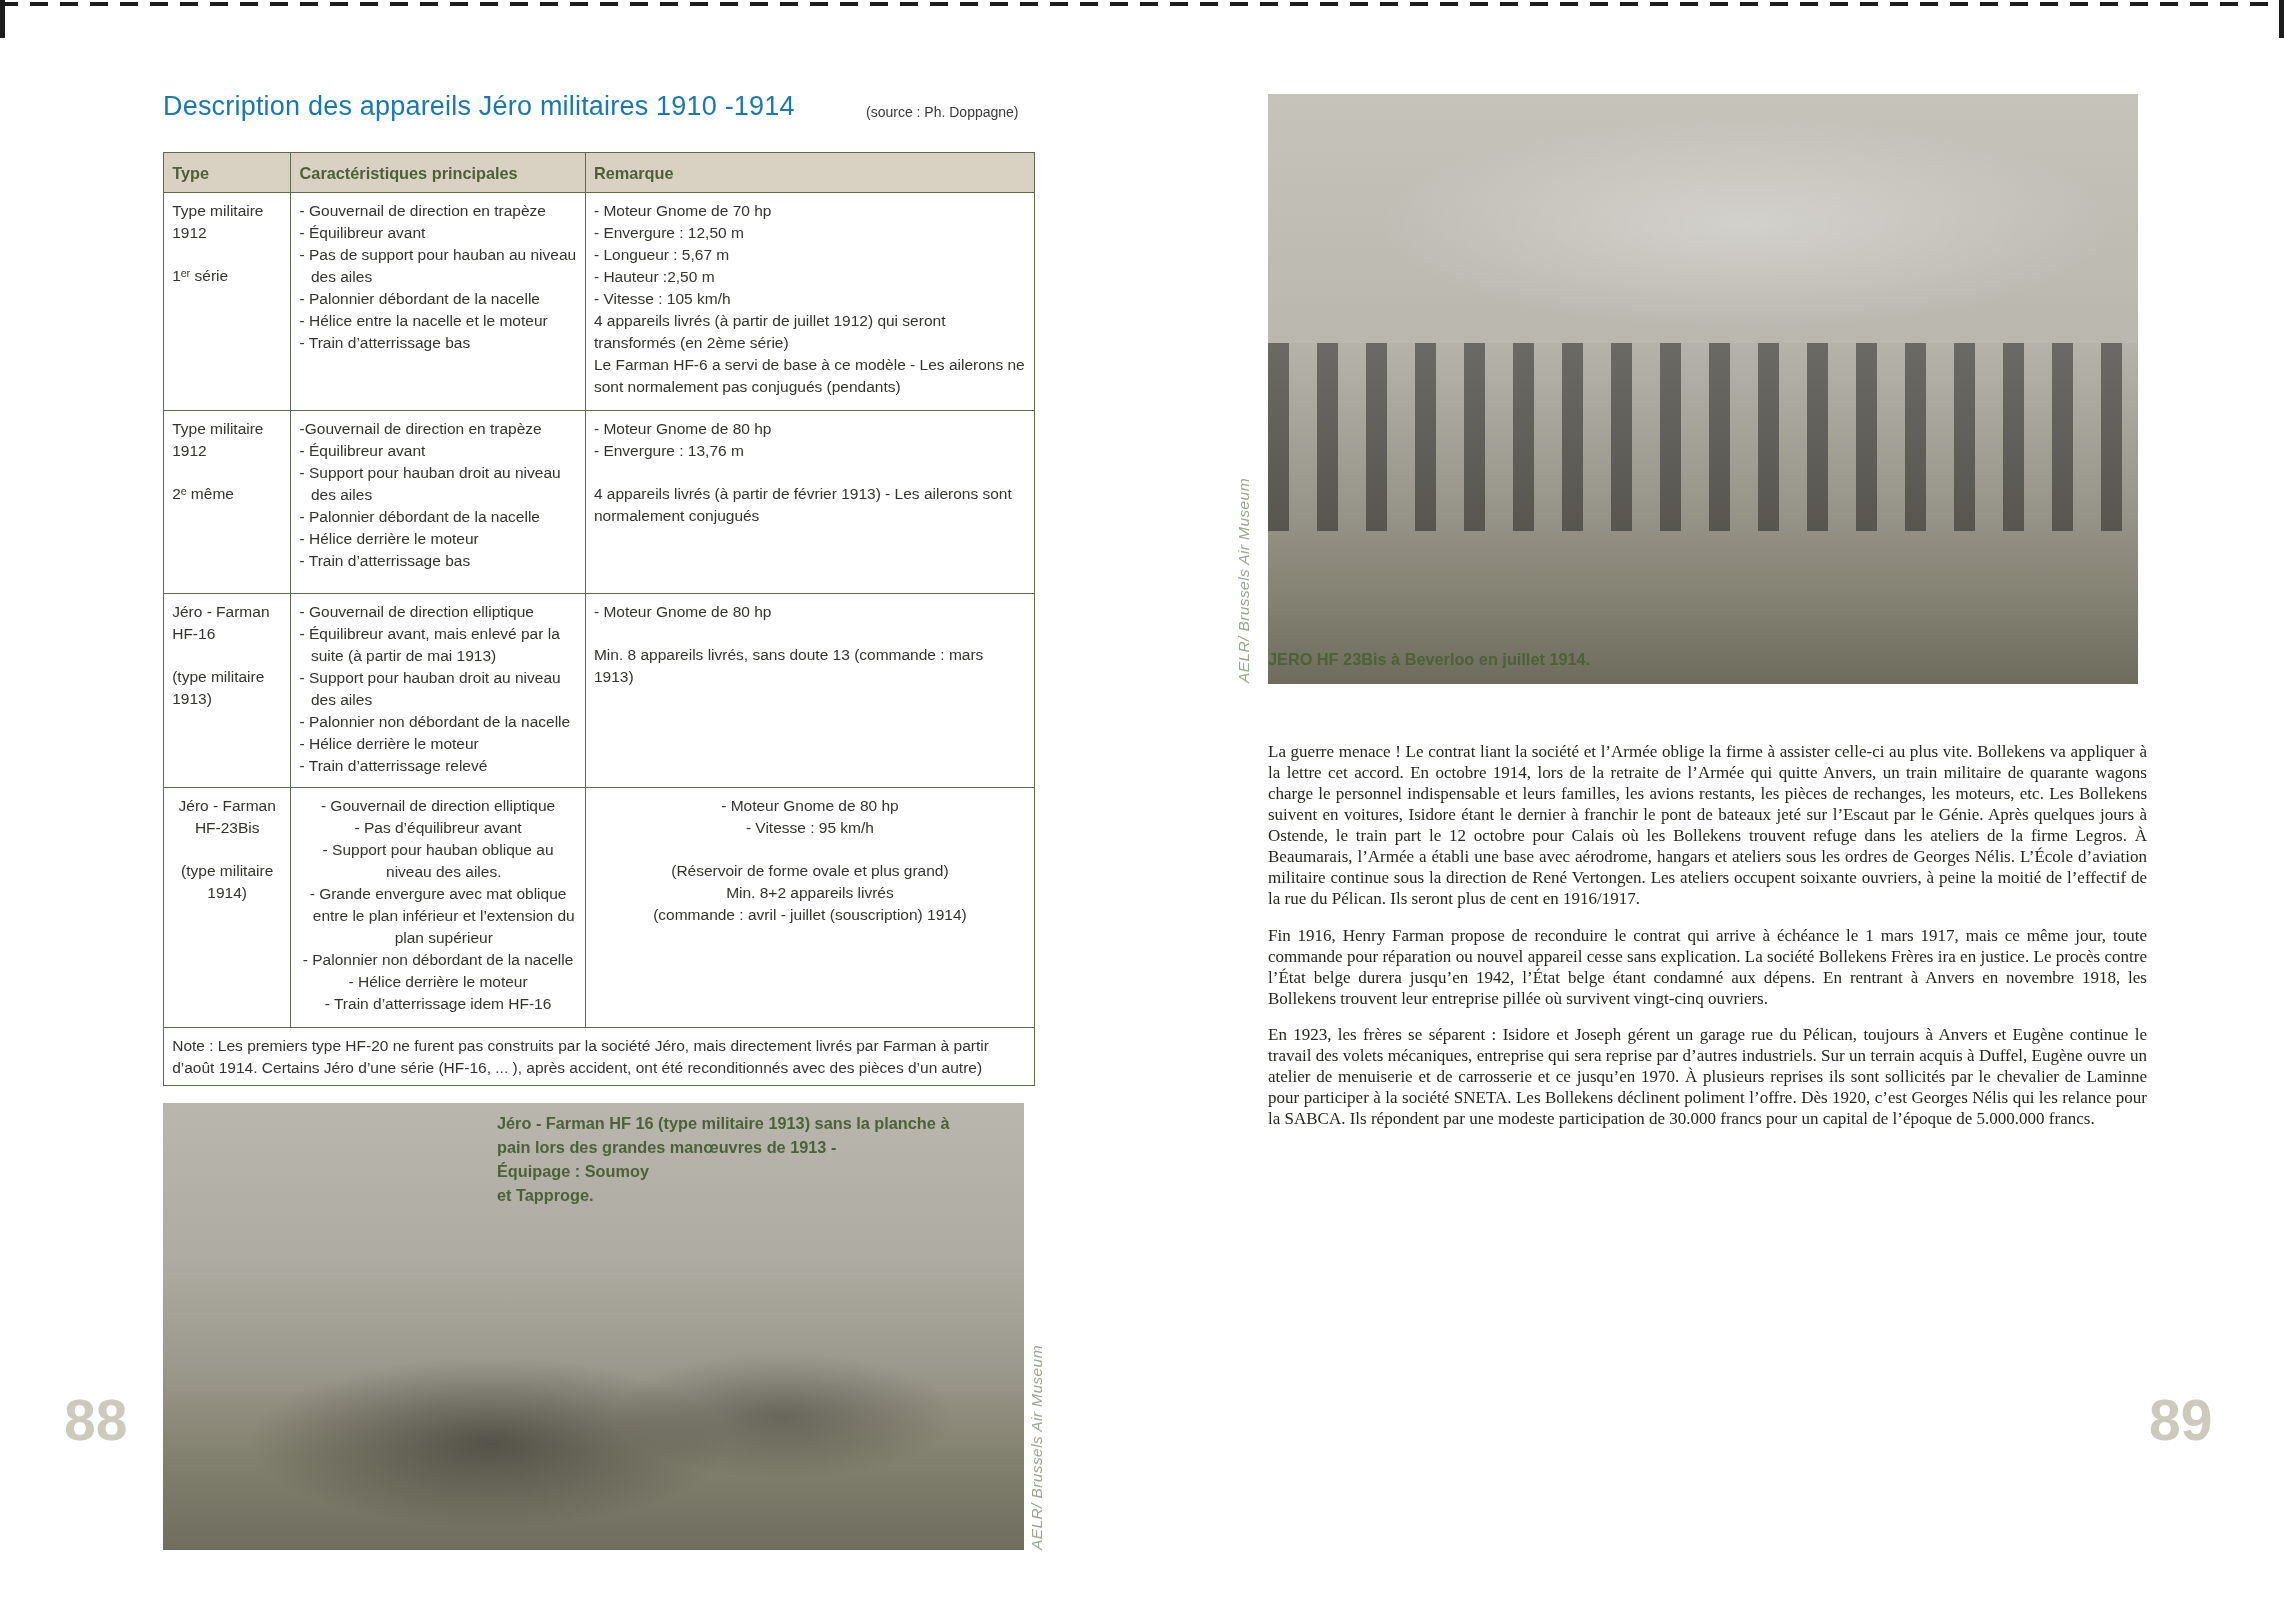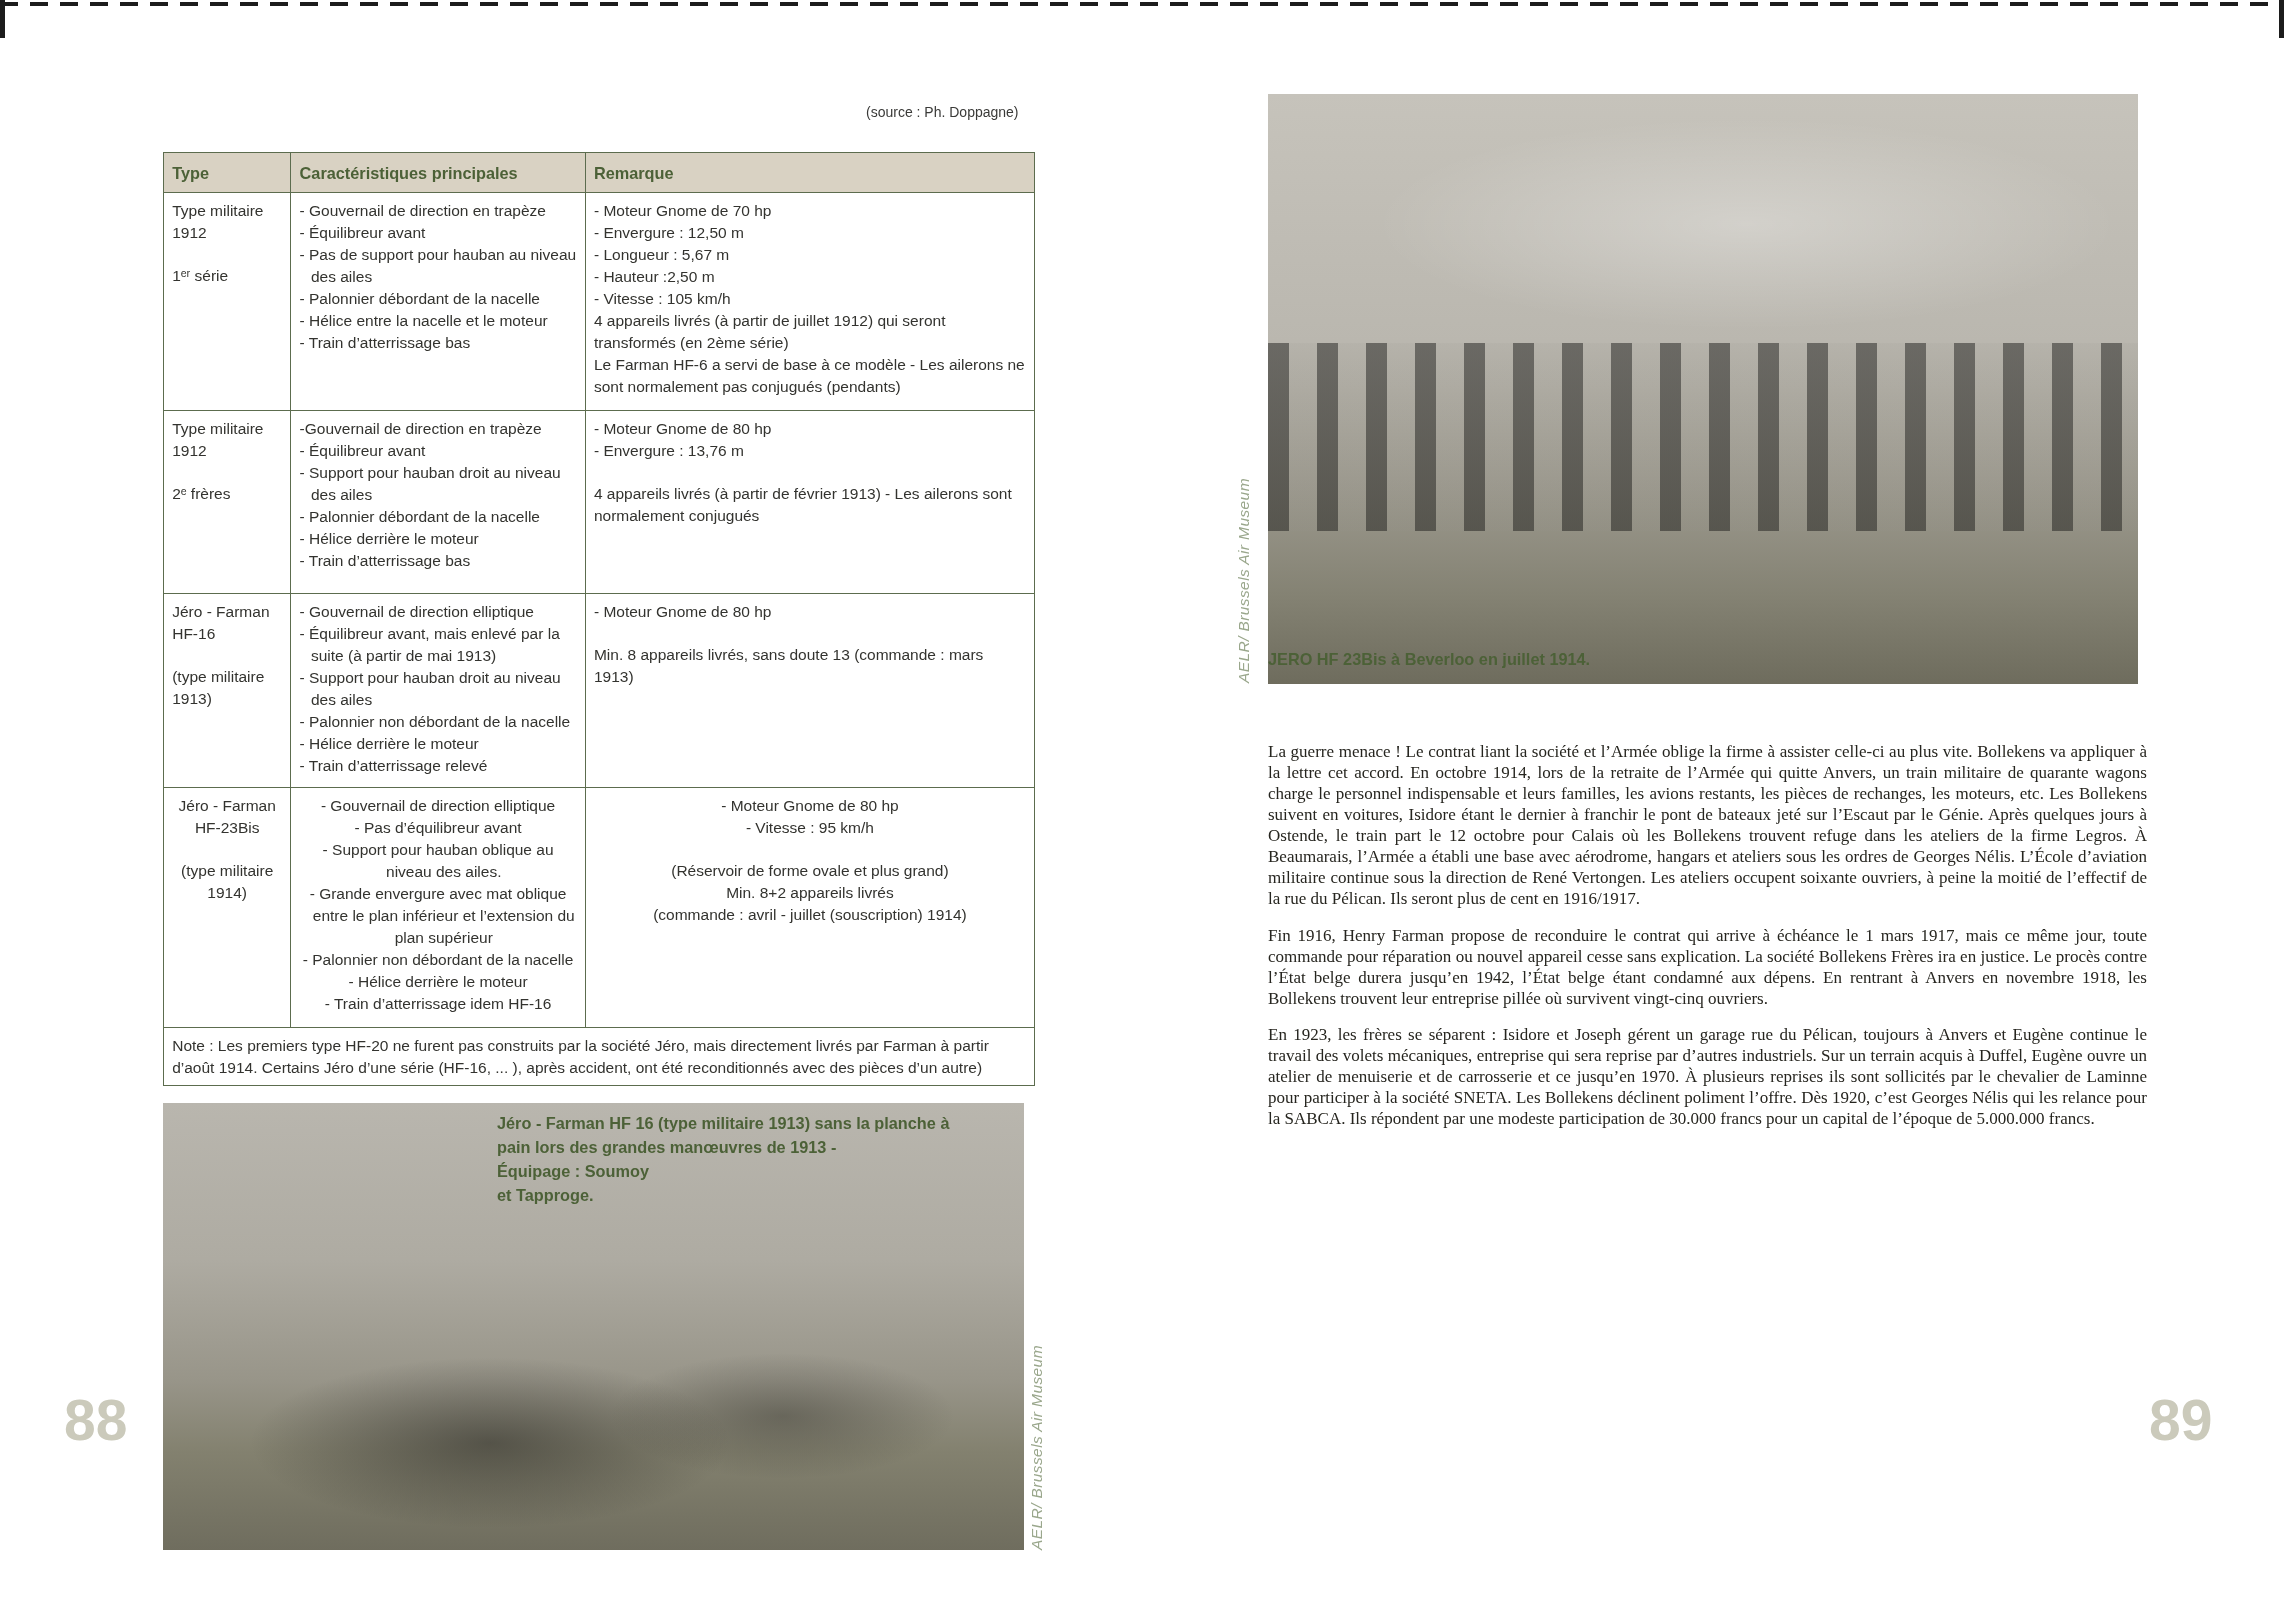--- a/index.html
+++ b/index.html
@@ -64,20 +64,21 @@
 </style>
 </head>
 <body>
 
 <div id="canvas">
 
   <div class="top-dash"></div>
   <div class="edge-tick left"></div>
   <div class="edge-tick right"></div>
 
+  <div class="title">Description des appareils Jéro militaires 1910 -1914</div>
   <div class="source">(source : Ph. Doppagne)</div>
 
   <table class="jtable">
     <thead>
       <tr>
         <th>Type</th>
         <th>Caractéristiques principales</th>
         <th>Remarque</th>
       </tr>
     </thead>
@@ -103,21 +104,21 @@
             <div class="ci hang">- Hauteur :2,50 m</div>
             <div class="ci hang">- Vitesse : 105 km/h</div>
             <div class="ci">4 appareils livrés (à partir de juillet 1912) qui seront transformés (en 2ème série)</div>
             <div class="ci">Le Farman HF-6 a servi de base à ce modèle - Les ailerons ne sont normalement pas conjugués (pendants)</div>
           </td>
         </tr>
         <tr class="r1">
           <td>
             <div class="ci">Type militaire 1912</div>
             <div class="gap"></div>
-            <div class="ci">2ᵉ frères</div>
+            <div class="ci">2ᵉ même</div>
           </td>
           <td>
             <div class="ci hang">-Gouvernail de direction en trapèze</div>
             <div class="ci hang">- Équilibreur avant</div>
             <div class="ci hang">- Support pour hauban droit au niveau des ailes</div>
             <div class="ci hang">- Palonnier débordant de la nacelle</div>
             <div class="ci hang">- Hélice derrière le moteur</div>
             <div class="ci hang">- Train d’atterrissage bas</div>
           </td>
           <td>

